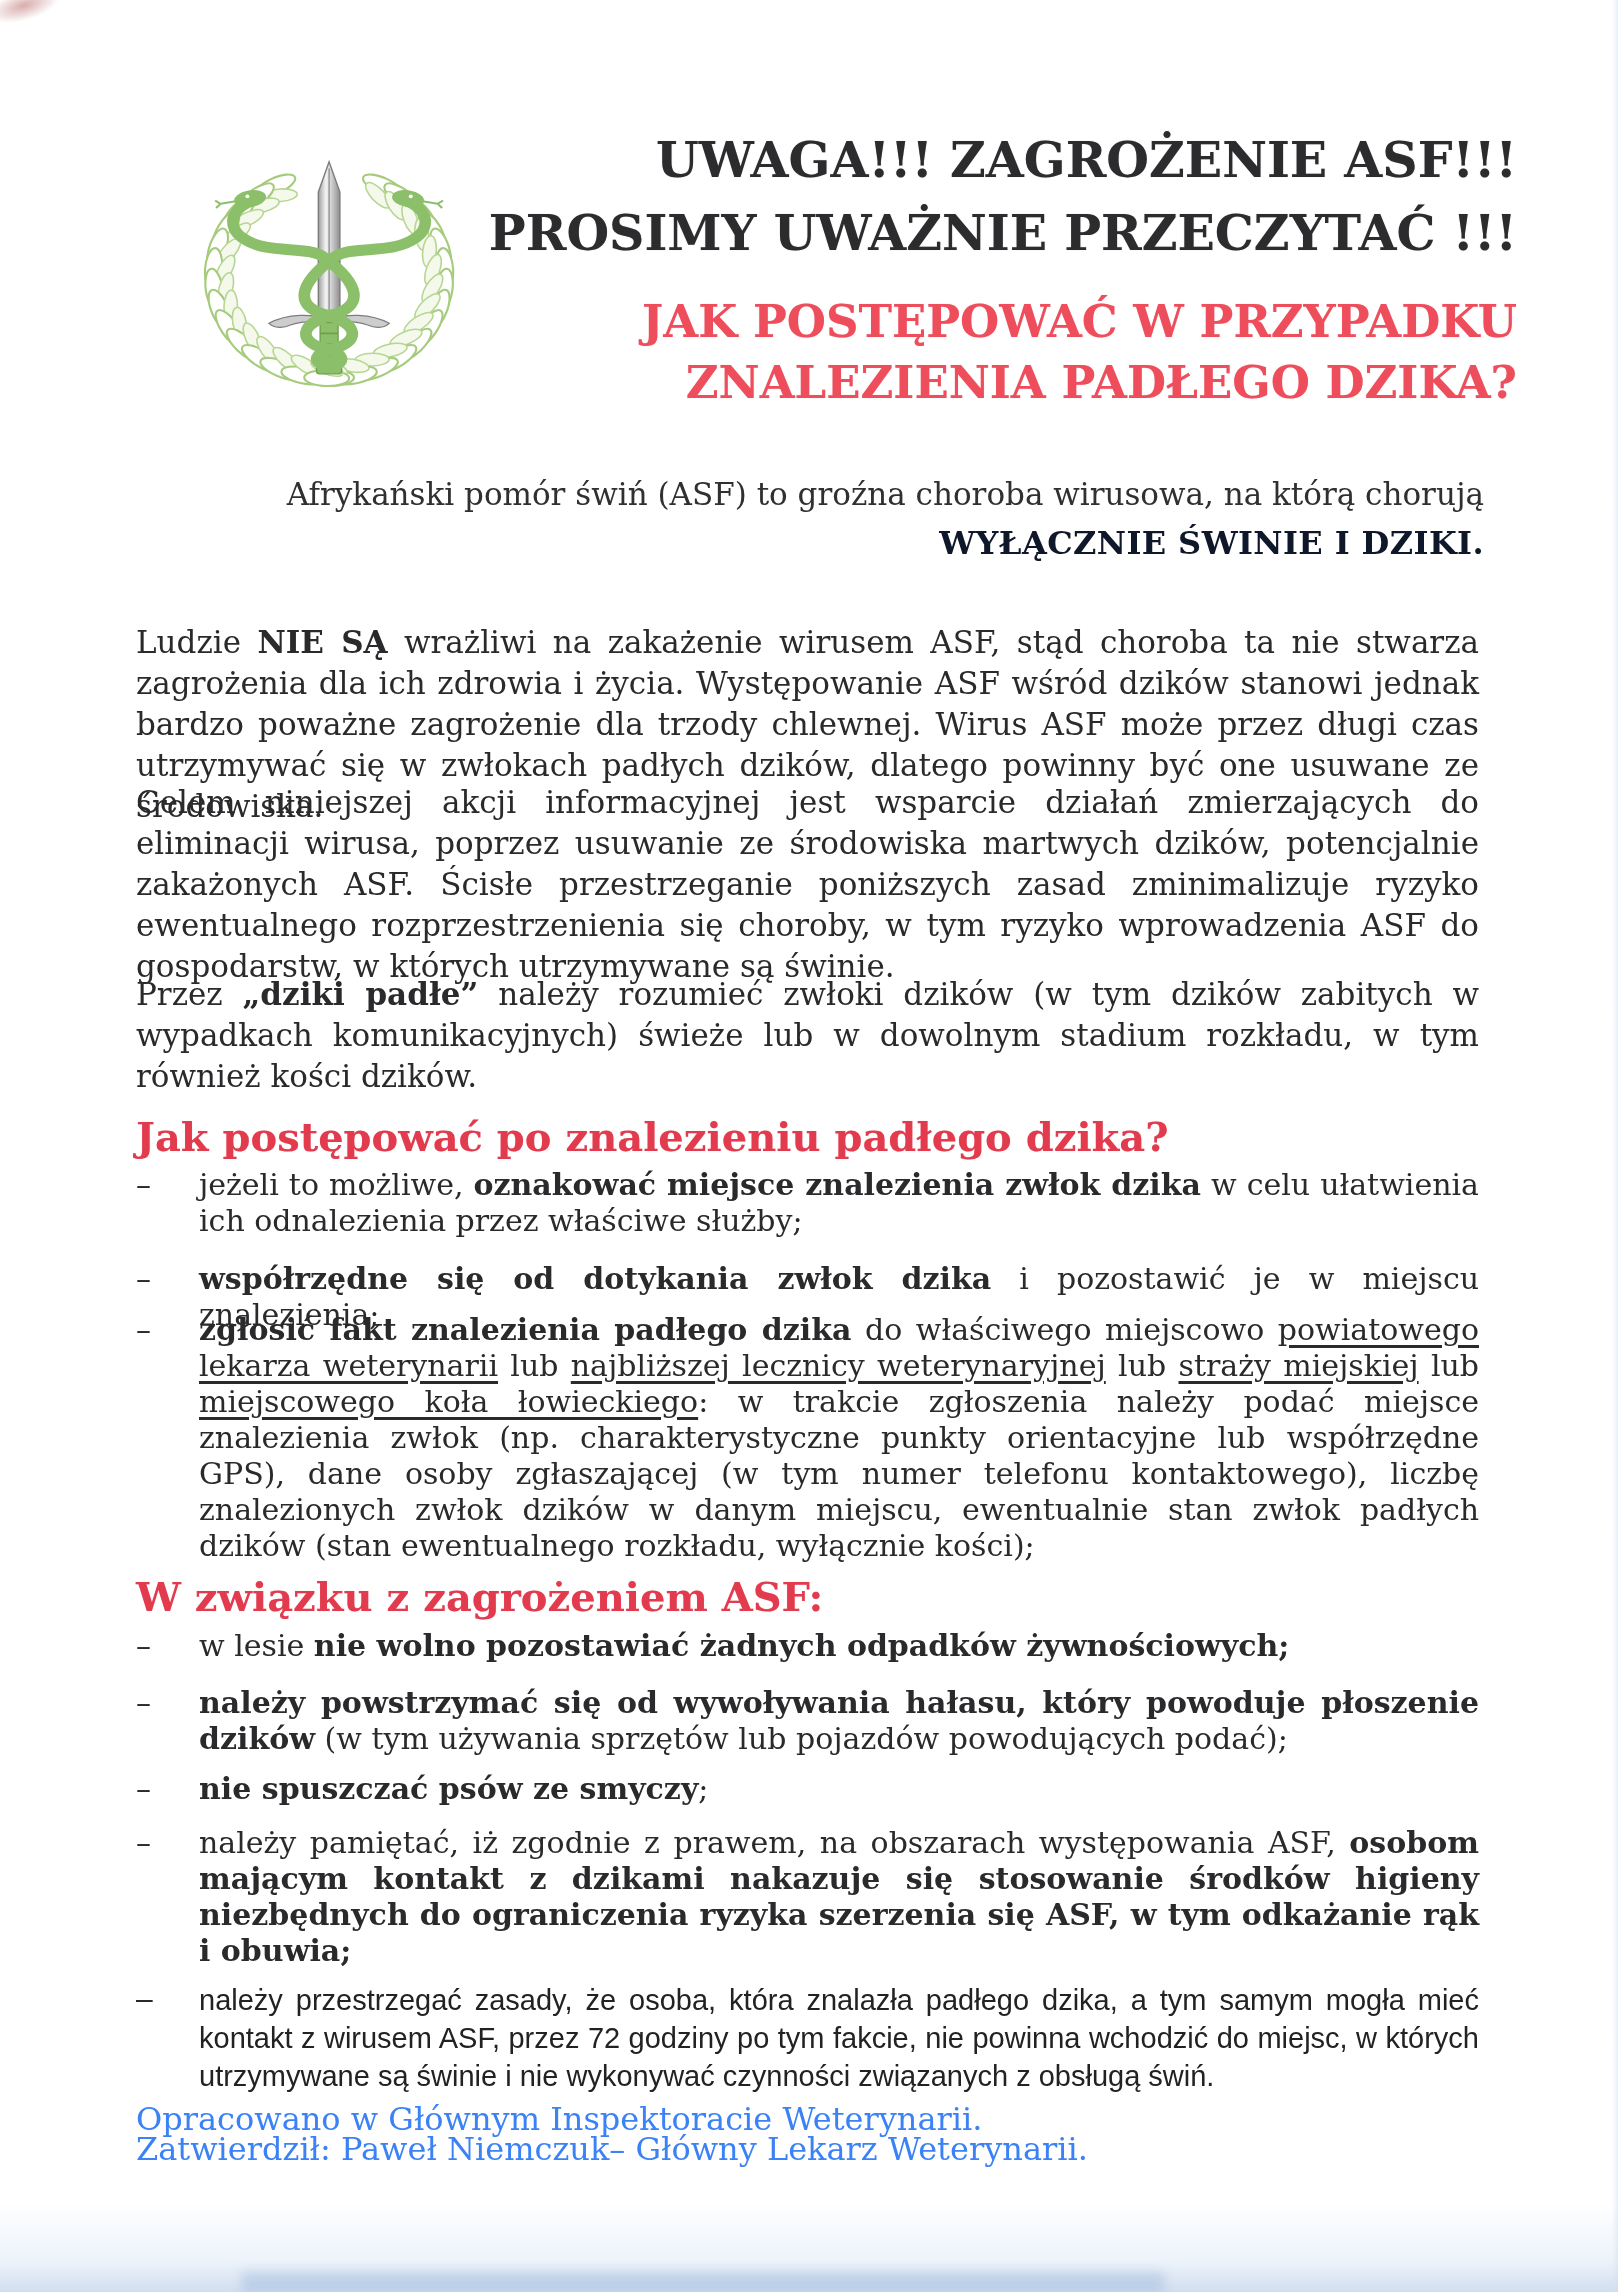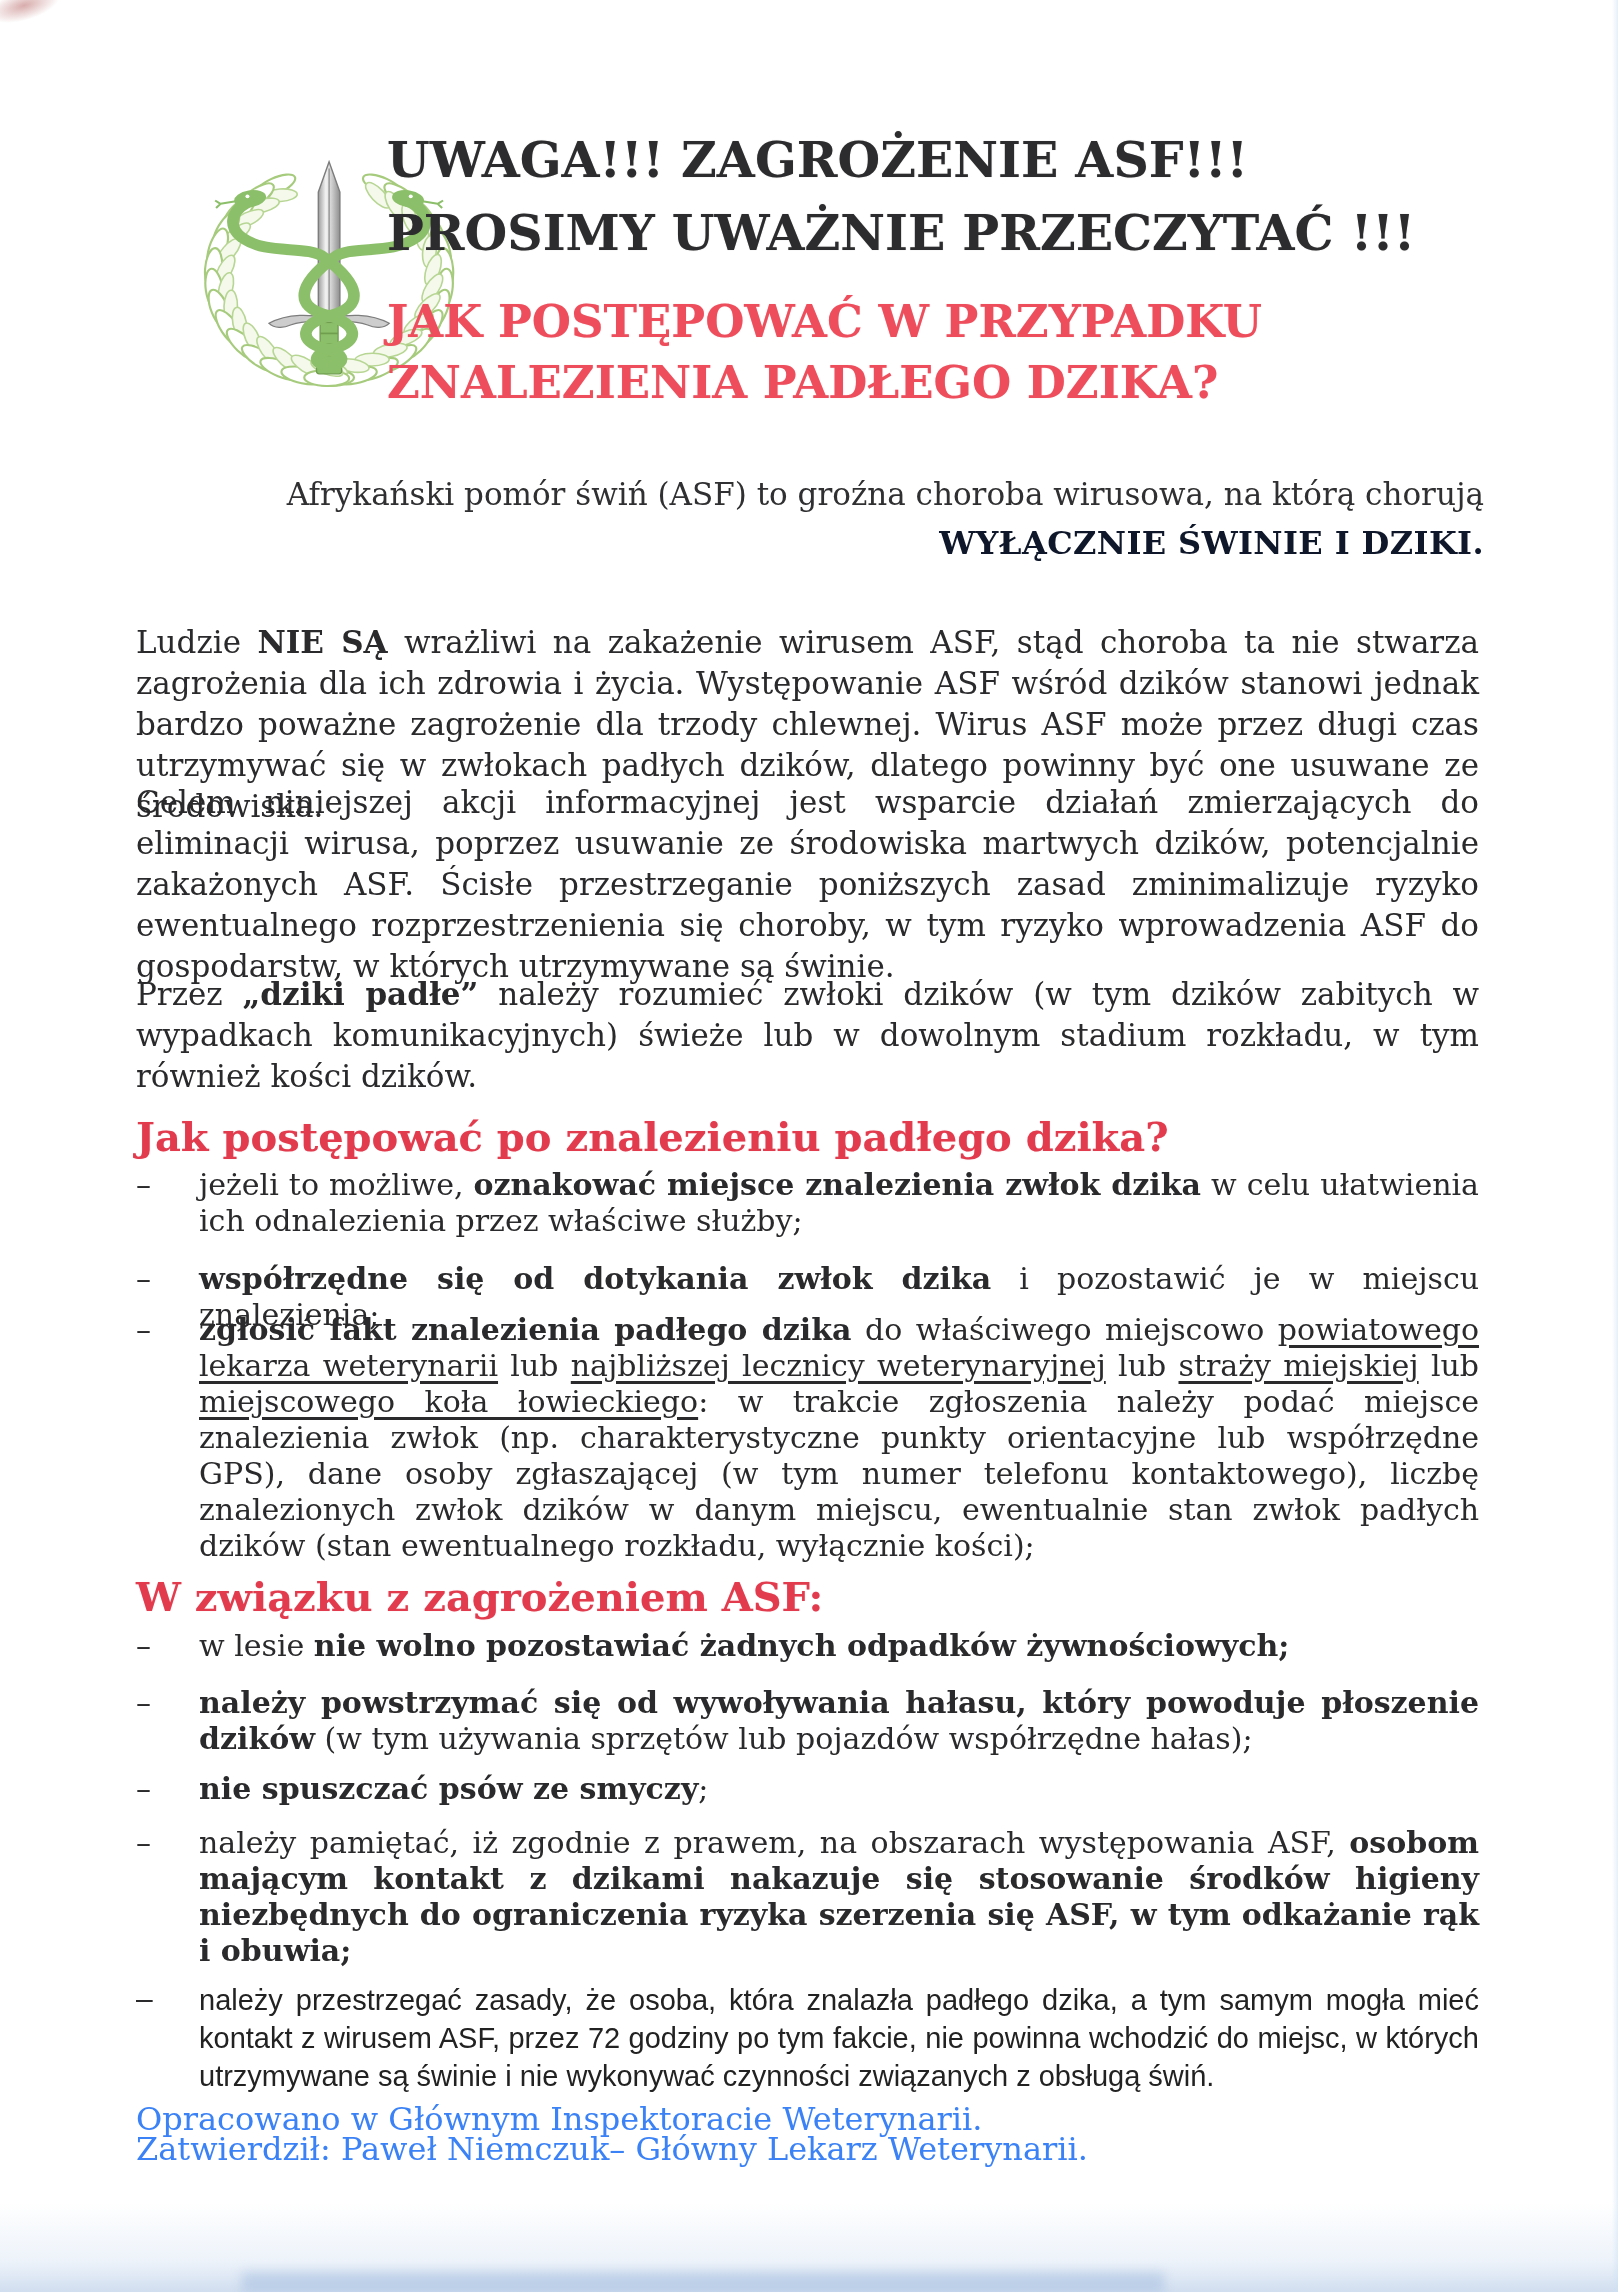--- a/index.html
+++ b/index.html
@@ -32,21 +32,21 @@
   
   .logo{position:absolute;left:199px;top:150px;}
   .leaf{fill:#ffffff;stroke:#a6cb7d;stroke-width:2.4;}
   .leaf2{fill:#f4f9ec;stroke:#b7d693;stroke-width:1.8;}
   .stem{fill:none;stroke:#a6cb7d;stroke-width:3;}
   .snake{fill:none;stroke:var(--logo-green);stroke-width:13;stroke-linecap:round;}
   .snakehead{fill:var(--logo-green);}
   .tongue{stroke:var(--logo-green);stroke-width:2.4;fill:none;}
   
   .titles{
-    position:absolute;left:387px;top:134px;width:1130px;text-align:left;
+    position:absolute;left:387px;top:134px;width:1130px;text-align:right;
   }
   .t-black{
     font-weight:bold;font-size:49px;line-height:52px;color:#2c2c2e;
     letter-spacing:0px;text-shadow:0 0 0.9px rgba(40,40,40,.35);
   }
   .t-black.second{margin-top:21px;}
   .t-red{
     font-weight:bold;font-size:45px;line-height:61px;color:var(--title-red);
     text-shadow:0 0 0.9px rgba(220,70,85,.35);
   }
@@ -220,21 +220,21 @@
     <div class="btext"><span class="b">zgłosić fakt znalezienia padłego dzika</span><span> do właściwego miejscowo </span><span class="u">powiatowego lekarza weterynarii</span><span> lub </span><span class="u">najbliższej lecznicy weterynaryjnej</span><span> lub </span><span class="u">straży miejskiej</span><span> lub </span><span class="u">miejscowego koła łowieckiego</span><span>: w trakcie zgłoszenia należy podać miejsce znalezienia zwłok (np. charakterystyczne punkty orientacyjne lub współrzędne GPS), dane osoby zgłaszającej (w tym numer telefonu kontaktowego), liczbę znalezionych zwłok dzików w danym miejscu, ewentualnie stan zwłok padłych dzików (stan ewentualnego rozkładu, wyłącznie kości);</span></div>
   </div>
 
   <div id="h2" class="block redhead">W związku z zagrożeniem ASF:</div>
   <div id="l2b1" class="block bullet">
     <span class="dash">–</span>
     <div class="btext"><span>w lesie </span><span class="b">nie wolno pozostawiać żadnych odpadków żywnościowych;</span></div>
   </div>
   <div id="l2b2" class="block bullet">
     <span class="dash">–</span>
-    <div class="btext"><span class="b">należy powstrzymać się od wywoływania hałasu, który powoduje płoszenie dzików</span><span> (w tym używania sprzętów lub pojazdów współrzędne hałas);</span></div>
+    <div class="btext"><span class="b">należy powstrzymać się od wywoływania hałasu, który powoduje płoszenie dzików</span><span> (w tym używania sprzętów lub pojazdów powodujących podać);</span></div>
   </div>
   <div id="l2b3" class="block bullet">
     <span class="dash">–</span>
     <div class="btext"><span class="b">nie spuszczać psów ze smyczy</span><span>;</span></div>
   </div>
   <div id="l2b4" class="block bullet">
     <span class="dash">–</span>
     <div class="btext"><span>należy pamiętać, iż zgodnie z prawem, na obszarach występowania ASF, </span><span class="b">osobom mającym kontakt z dzikami nakazuje się stosowanie środków higieny niezbędnych do ograniczenia ryzyka szerzenia się ASF, w tym odkażanie rąk i obuwia;</span></div>
   </div>
   <div id="l2b5" class="block bullet">

